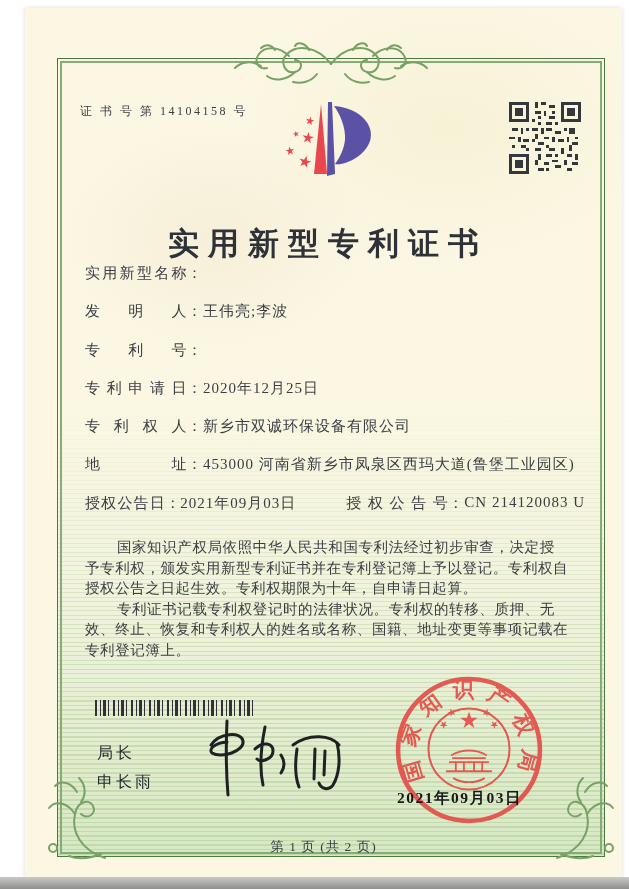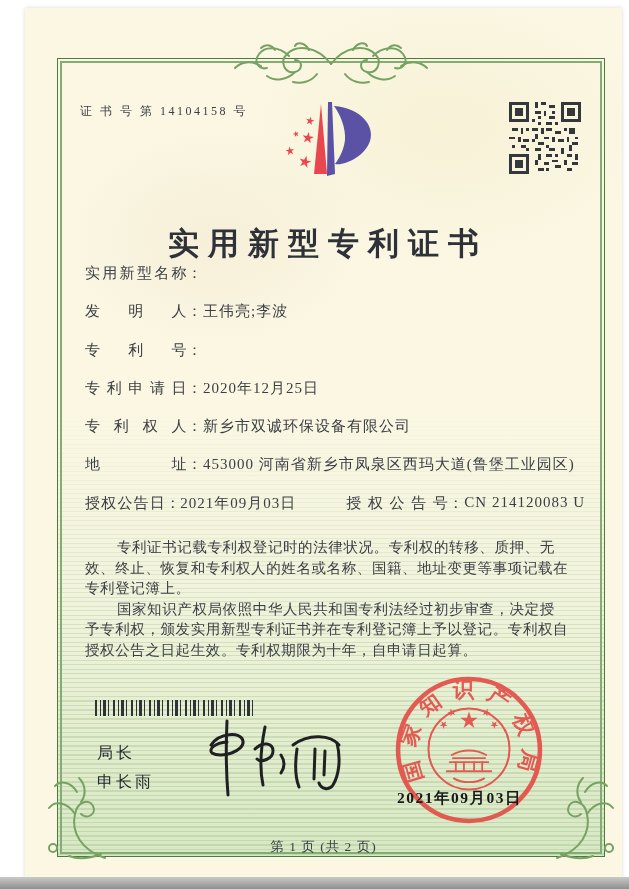--- a/index.html
+++ b/index.html
@@ -228,22 +228,22 @@
         <span class="f-value">2021年09月03日</span>
       <span class="grant-group2">
         <span class="f-label">授权公告号</span>
           <span class="f-colon">：</span>
           <span class="f-value">CN 214120083 U</span>
       </span>
     </div>
   </div>
 
   <div class="paras">
+    <p>国家知识产权局依照中华人民共和国专利法经过初步审查，决定授予专利权，颁发实用新型专利证书并在专利登记簿上予以登记。专利权自授权公告之日起生效。专利权期限为十年，自申请日起算。</p>
     <p>专利证书记载专利权登记时的法律状况。专利权的转移、质押、无效、终止、恢复和专利权人的姓名或名称、国籍、地址变更等事项记载在专利登记簿上。</p>
-    <p>国家知识产权局依照中华人民共和国专利法经过初步审查，决定授予专利权，颁发实用新型专利证书并在专利登记簿上予以登记。专利权自授权公告之日起生效。专利权期限为十年，自申请日起算。</p>
   </div>
 
   <div class="barcode"></div>
 
   <div class="officer-title">局长</div>
   <div class="officer-name">申长雨</div>
 
   <svg class="signature" viewBox="0 0 150 88">
     <g stroke="#1f2023" fill="none" stroke-width="3" stroke-linecap="round" stroke-linejoin="round">
       <path d="M30 6 C29 28 29 56 31 80"></path>

